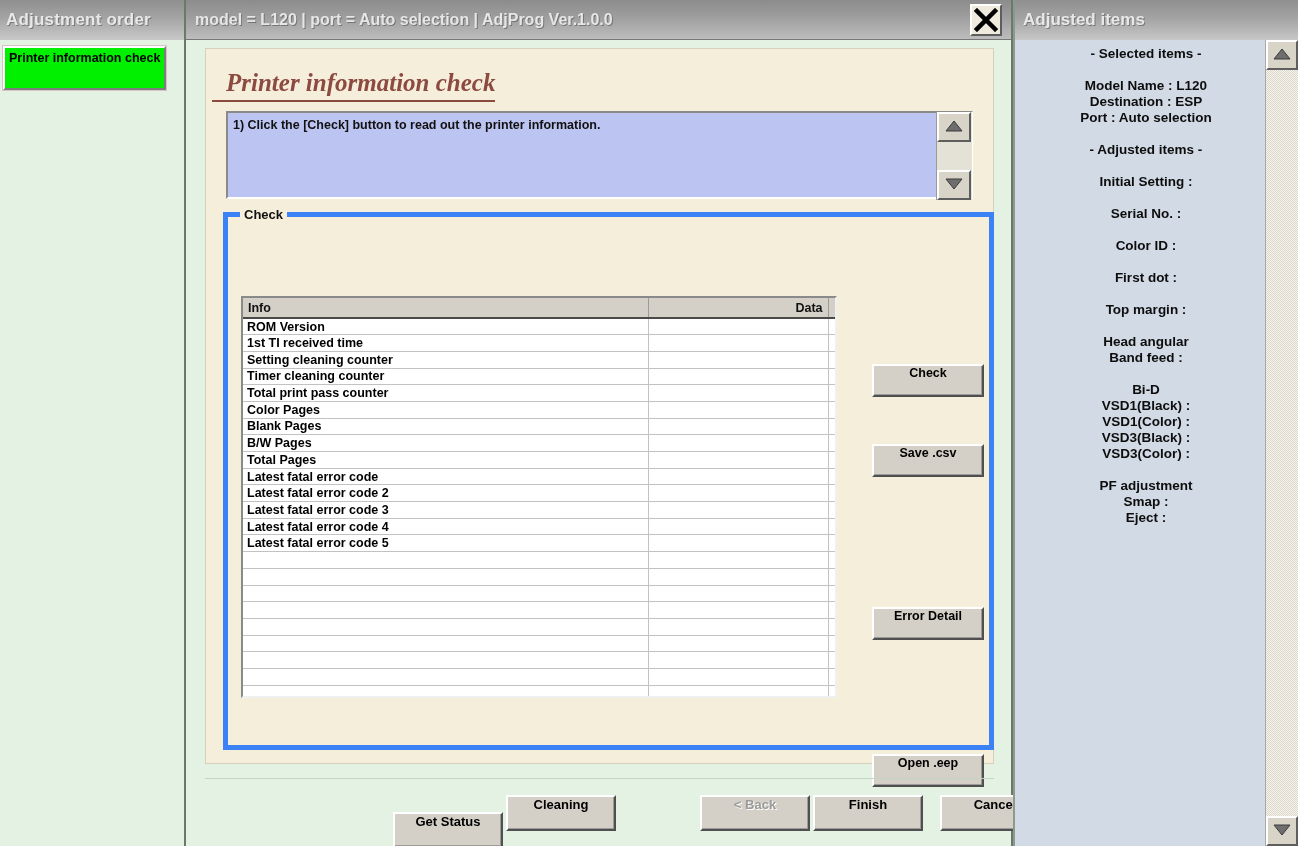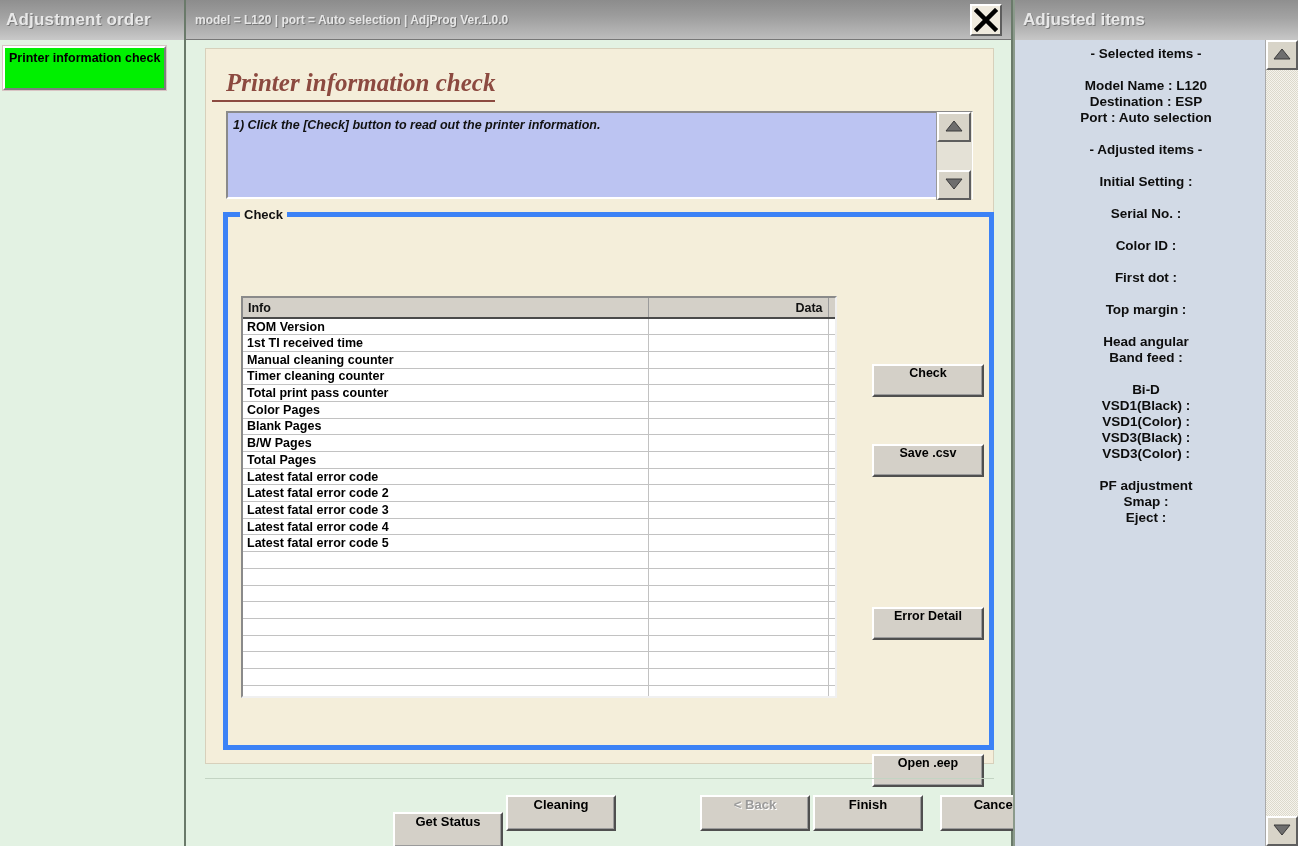--- a/index.html
+++ b/index.html
@@ -65,21 +65,21 @@
   }
   #titlebar {
     position: relative;
     height: 40px;
     background: linear-gradient(to bottom, #8c8c8c 0%, #9c9c9c 40%, #bdbdbd 100%);
     border-bottom: 1px solid #777;
     box-sizing: border-box;
   }
   #titlebar-text {
     color: #e6e6e6;
-    font-size: 12px;
+    font-size: 16px;
     font-weight: bold;
     line-height: 40px;
     padding-left: 9px;
     text-shadow: 1px 1px 0 rgba(95,95,95,.7);
     white-space: nowrap;
   }
   #close-btn {
     position: absolute; right: 9px; top: 4px;
     width: 32px; height: 32px;
     background: #efeade;
@@ -114,21 +114,20 @@
 
   
   #instructions {
     position: absolute; left: 20px; top: 62px;
     width: 747px; height: 88px;
     background: #bcc4f2;
     border: 2px solid #8a8a8a;
     border-right-color: #ffffff;
     border-bottom-color: #ffffff;
     box-sizing: border-box;
-    font-style: italic;
   }
   #instr-text {
     font-size: 12.5px;
     font-weight: bold;
     color: #111;
     padding: 5px 0 0 5px;
     width: 700px;
   }
   #instr-scroll {
     position: absolute; right: -1px; top: -1px;
@@ -353,21 +352,21 @@
                   <td class="col-info">ROM Version</td>
                   <td class="col-data" style="text-align: right;"></td>
                   <td class="col-pad"></td>
                 </tr>
                 <tr>
                   <td class="col-info">1st TI received time</td>
                   <td class="col-data" style="text-align: right;"></td>
                   <td class="col-pad"></td>
                 </tr>
                 <tr>
-                  <td class="col-info">Manual cleaning counter</td>
+                  <td class="col-info">Setting cleaning counter</td>
                   <td class="col-data" style="text-align: right;"></td>
                   <td class="col-pad"></td>
                 </tr>
                 <tr>
                   <td class="col-info">Timer cleaning counter</td>
                   <td class="col-data" style="text-align: right;"></td>
                   <td class="col-pad"></td>
                 </tr>
                 <tr>
                   <td class="col-info">Total print pass counter</td>

